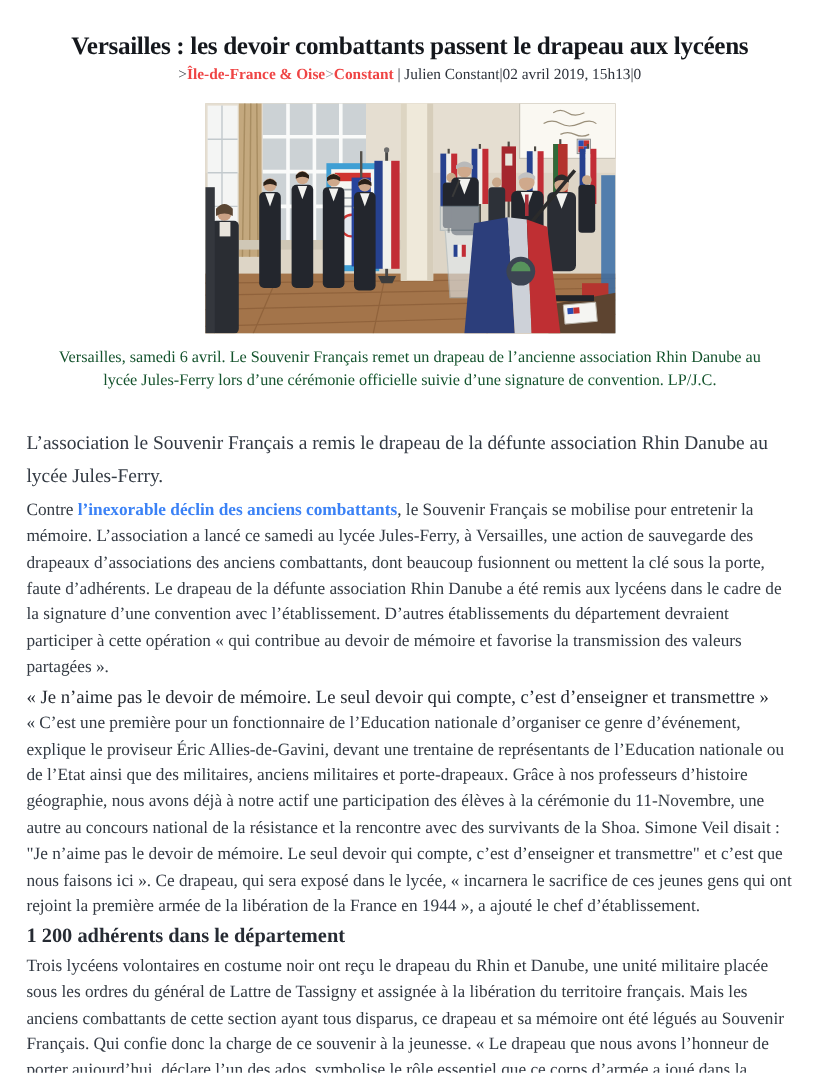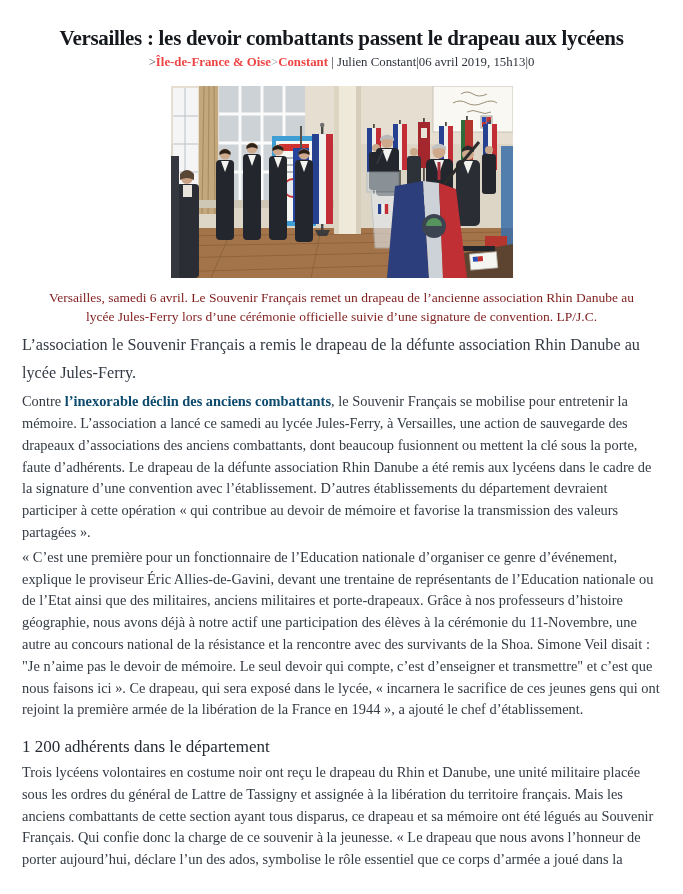--- a/index.html
+++ b/index.html
@@ -20,39 +20,39 @@
     font-size: 12.8px; text-align: center; margin: 0 0 16px 0; color: #2d323b;
   }
   .byline a.crumb { color: #ef4444; font-weight: 700; text-decoration: none; cursor: pointer; }
   .byline .sep1 { color: #3a3f46; }
   .byline .sep2 { color: #90959c; }
 
   figure { margin: 0; }
   .photo { width: 342px; height: 192px; margin: 0 auto; overflow: hidden; background: #ddd5c6; }
   figcaption {
     font-size: 13.5px; line-height: 19px; text-align: center;
-    color: #7f1d1d; margin: 10px auto 0; max-width: 596px;
-  }
-
-  p.lead { font-size: 16.2px; line-height: 28px; margin: 5px 0 4px 0; font-family: Liberation Serif, serif; }
+    color: #14532d; margin: 10px auto 0; max-width: 596px;
+  }
+
+  p.lead { font-size: 16.2px; line-height: 28px; margin: 29px 0 4px 0; font-family: Liberation Serif, serif; }
   p.body { font-size: 14.4px; line-height: 21.8px; margin: 0 0 3px 0; }
-  a.inline-link { color: #0c4a6e; font-weight: 700; text-decoration: none; cursor: pointer; }
+  a.inline-link { color: #3b82f6; font-weight: 700; text-decoration: none; cursor: pointer; }
 
   h2.sub1 { font-size: 15.6px; font-weight: 400; margin: 5px 0 2px 0; color: #262b33; }
-  h2.sub2 { font-size: 17px;  font-weight: 400; margin: 16px 0 5px 0; color: #262b33; }
+  h2.sub2 { font-size: 17px;  font-weight: 700; margin: 3px 0 5px 0; color: #262b33; }
 </style>
 </head>
 <body>
 
 <div class="page">
 
   <h1 class="title">Versailles : les devoir combattants passent le drapeau aux lycéens</h1>
 
   <div class="byline">
-    <span class="sep1">&gt;</span><a class="crumb">Île-de-France &amp; Oise</a><span class="sep2">&gt;</span><a class="crumb">Constant</a><span> | Julien Constant|06 avril 2019, 15h13|0</span>
+    <span class="sep1">&gt;</span><a class="crumb">Île-de-France &amp; Oise</a><span class="sep2">&gt;</span><a class="crumb">Constant</a><span> | Julien Constant|02 avril 2019, 15h13|0</span>
   </div>
 
   <figure>
     <div class="photo">
       
       <svg viewBox="0 0 342 192" width="342" height="192" xmlns="http://www.w3.org/2000/svg">
         <rect width="342" height="192" fill="#ddd5c6"></rect>
         <rect width="342" height="58" fill="#e5ded1"></rect>
 
         <rect y="142" width="342" height="50" fill="#a3744a"></rect>
@@ -256,20 +256,21 @@
         <path d="M255 140 a8 8 0 0 1 16 0 Z" fill="#57935c"></path>
       </svg>
     </div>
     <figcaption>Versailles, samedi 6 avril. Le Souvenir Français remet un drapeau de l’ancienne association Rhin Danube au lycée Jules-Ferry lors d’une cérémonie officielle suivie d’une signature de convention. LP/J.C.</figcaption>
   </figure>
 
   <p class="lead">L’association le Souvenir Français a remis le drapeau de la défunte association Rhin Danube au lycée Jules-Ferry.</p>
 
   <p class="body"><span>Contre </span><a class="inline-link">l’inexorable déclin des anciens combattants</a><span>, le Souvenir Français se mobilise pour entretenir la mémoire. L’association a lancé ce samedi au lycée Jules-Ferry, à Versailles, une action de sauvegarde des drapeaux d’associations des anciens combattants, dont beaucoup fusionnent ou mettent la clé sous la porte, faute d’adhérents. Le drapeau de la défunte association Rhin Danube a été remis aux lycéens dans le cadre de la signature d’une convention avec l’établissement. D’autres établissements du département devraient participer à cette opération « qui contribue au devoir de mémoire et favorise la transmission des valeurs partagées ».</span></p>
 
+  <h2 class="sub1">« Je n’aime pas le devoir de mémoire. Le seul devoir qui compte, c’est d’enseigner et transmettre »</h2>
 
   <p class="body">« C’est une première pour un fonctionnaire de l’Education nationale d’organiser ce genre d’événement, explique le proviseur Éric Allies-de-Gavini, devant une trentaine de représentants de l’Education nationale ou de l’Etat ainsi que des militaires, anciens militaires et porte-drapeaux. Grâce à nos professeurs d’histoire géographie, nous avons déjà à notre actif une participation des élèves à la cérémonie du 11-Novembre, une autre au concours national de la résistance et la rencontre avec des survivants de la Shoa. Simone Veil disait : "Je n’aime pas le devoir de mémoire. Le seul devoir qui compte, c’est d’enseigner et transmettre" et c’est que nous faisons ici ». Ce drapeau, qui sera exposé dans le lycée, « incarnera le sacrifice de ces jeunes gens qui ont rejoint la première armée de la libération de la France en 1944 », a ajouté le chef d’établissement.</p>
 
   <h2 class="sub2">1 200 adhérents dans le département</h2>
 
   <p class="body">Trois lycéens volontaires en costume noir ont reçu le drapeau du Rhin et Danube, une unité militaire placée sous les ordres du général de Lattre de Tassigny et assignée à la libération du territoire français. Mais les anciens combattants de cette section ayant tous disparus, ce drapeau et sa mémoire ont été légués au Souvenir Français. Qui confie donc la charge de ce souvenir à la jeunesse. « Le drapeau que nous avons l’honneur de porter aujourd’hui, déclare l’un des ados, symbolise le rôle essentiel que ce corps d’armée a joué dans la</p>
 
 </div>
 
 </body></html>

